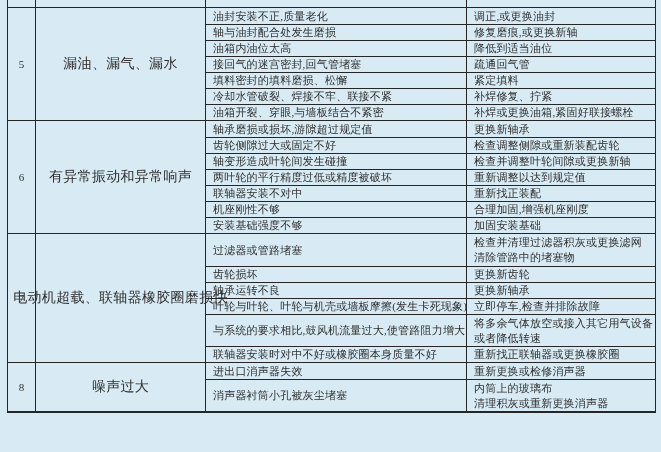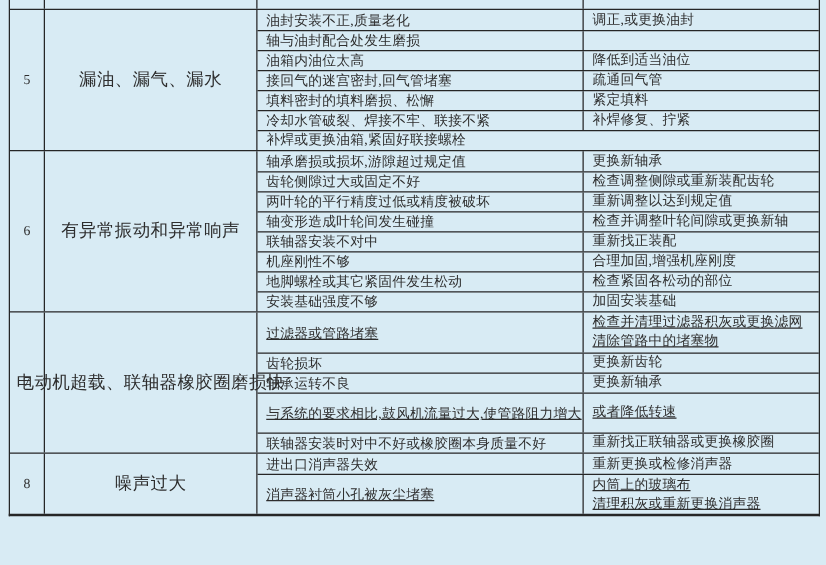--- a/index.html
+++ b/index.html
@@ -32,21 +32,21 @@
     font-size:11px;
   }
   .c-title{
     width:170px;flex:0 0 170px;border-right:1px solid var(--line);
     display:flex;align-items:center;justify-content:center;
     font-size:14px;text-align:center;white-space:nowrap;letter-spacing:0.3px;
   }
   .c-rows{flex:1;display:flex;flex-direction:column;}
   .sub{display:flex;height:16px;}
   .sub + .sub{border-top:1px solid var(--line);}
-  .sub.tall{height:32px;text-decoration:underline;}
+  .sub.tall{height:32px;}
   .cause{
     width:261px;flex:0 0 261px;border-right:1px solid var(--line);
     display:flex;align-items:center;
     padding-left:7px;font-size:11px;letter-spacing:0.2px;white-space:nowrap;overflow:hidden;
   }
   .remedy{
     flex:1;display:flex;flex-direction:column;justify-content:center;
     padding-left:7px;font-size:11px;letter-spacing:0.2px;overflow:hidden;
   }
   .remedy-line{line-height:15px;white-space:nowrap;}
@@ -73,20 +73,23 @@
     <div class="c-title">漏油、漏气、漏水</div>
     <div class="c-rows">
             <div class="sub">
     <div class="cause">油封安装不正,质量老化</div>
     <div class="remedy">
                 <div class="remedy-line">调正,或更换油封</div>
               </div>
   </div>
             <div class="sub">
     <div class="cause">轴与油封配合处发生磨损</div>
+    <div class="remedy">
+                <div class="remedy-line">修复磨痕,或更换新轴</div>
+              </div>
   </div>
             <div class="sub">
     <div class="cause">油箱内油位太高</div>
     <div class="remedy">
                 <div class="remedy-line">降低到适当油位</div>
               </div>
   </div>
             <div class="sub">
     <div class="cause">接回气的迷宫密封,回气管堵塞</div>
     <div class="remedy">
@@ -99,20 +102,21 @@
                 <div class="remedy-line">紧定填料</div>
               </div>
   </div>
             <div class="sub">
     <div class="cause">冷却水管破裂、焊接不牢、联接不紧</div>
     <div class="remedy">
                 <div class="remedy-line">补焊修复、拧紧</div>
               </div>
   </div>
             <div class="sub">
+    <div class="cause">油箱开裂、穿眼,与墙板结合不紧密</div>
     <div class="remedy">
                 <div class="remedy-line">补焊或更换油箱,紧固好联接螺栓</div>
               </div>
   </div>
           </div>
   </div>
         <div class="group">
     <div class="c-num">6</div>
     <div class="c-title">有异常振动和异常响声</div>
     <div class="c-rows">
@@ -122,47 +126,41 @@
                 <div class="remedy-line">更换新轴承</div>
               </div>
   </div>
             <div class="sub">
     <div class="cause">齿轮侧隙过大或固定不好</div>
     <div class="remedy">
                 <div class="remedy-line">检查调整侧隙或重新装配齿轮</div>
               </div>
   </div>
             <div class="sub">
+    <div class="cause">轴变形造成叶轮间发生碰撞</div>
+    <div class="remedy">
+                <div class="remedy-line">检查并调整叶轮间隙或更换新轴</div>
+              </div>
+  </div>
+            <div class="sub">
     <div class="cause">两叶轮的平行精度过低或精度被破坏</div>
     <div class="remedy">
                 <div class="remedy-line">重新调整以达到规定值</div>
               </div>
   </div>
             <div class="sub">
-    <div class="cause">轴变形造成叶轮间发生碰撞</div>
-    <div class="remedy">
-                <div class="remedy-line">检查并调整叶轮间隙或更换新轴</div>
-              </div>
-  </div>
-            <div class="sub">
     <div class="cause">联轴器安装不对中</div>
     <div class="remedy">
                 <div class="remedy-line">重新找正装配</div>
               </div>
   </div>
             <div class="sub">
     <div class="cause">机座刚性不够</div>
     <div class="remedy">
                 <div class="remedy-line">合理加固,增强机座刚度</div>
-              </div>
-  </div>
-            <div class="sub">
-    <div class="cause">地脚螺栓或其它紧固件发生松动</div>
-    <div class="remedy">
-                <div class="remedy-line">检查紧固各松动的部位</div>
               </div>
   </div>
             <div class="sub">
     <div class="cause">安装基础强度不够</div>
     <div class="remedy">
                 <div class="remedy-line">加固安装基础</div>
               </div>
   </div>
           </div>
   </div>
@@ -182,23 +180,30 @@
     <div class="remedy">
                 <div class="remedy-line">更换新齿轮</div>
               </div>
   </div>
             <div class="sub">
     <div class="cause">轴承运转不良</div>
     <div class="remedy">
                 <div class="remedy-line">更换新轴承</div>
               </div>
   </div>
+            <div class="sub">
+    <div class="cause">叶轮与叶轮、叶轮与机壳或墙板摩擦(发生卡死现象)</div>
+    <div class="remedy">
+                <div class="remedy-line">立即停车,检查并排除故障</div>
+              </div>
+  </div>
             <div class="sub tall">
     <div class="cause">与系统的要求相比,鼓风机流量过大,使管路阻力增大</div>
     <div class="remedy">
+                <div class="remedy-line">将多余气体放空或接入其它用气设备</div>
                 <div class="remedy-line">或者降低转速</div>
               </div>
   </div>
             <div class="sub">
     <div class="cause">联轴器安装时对中不好或橡胶圈本身质量不好</div>
     <div class="remedy">
                 <div class="remedy-line">重新找正联轴器或更换橡胶圈</div>
               </div>
   </div>
           </div>

